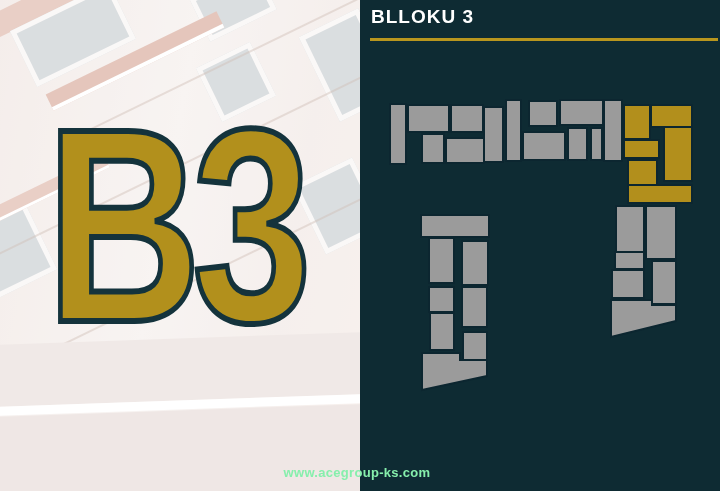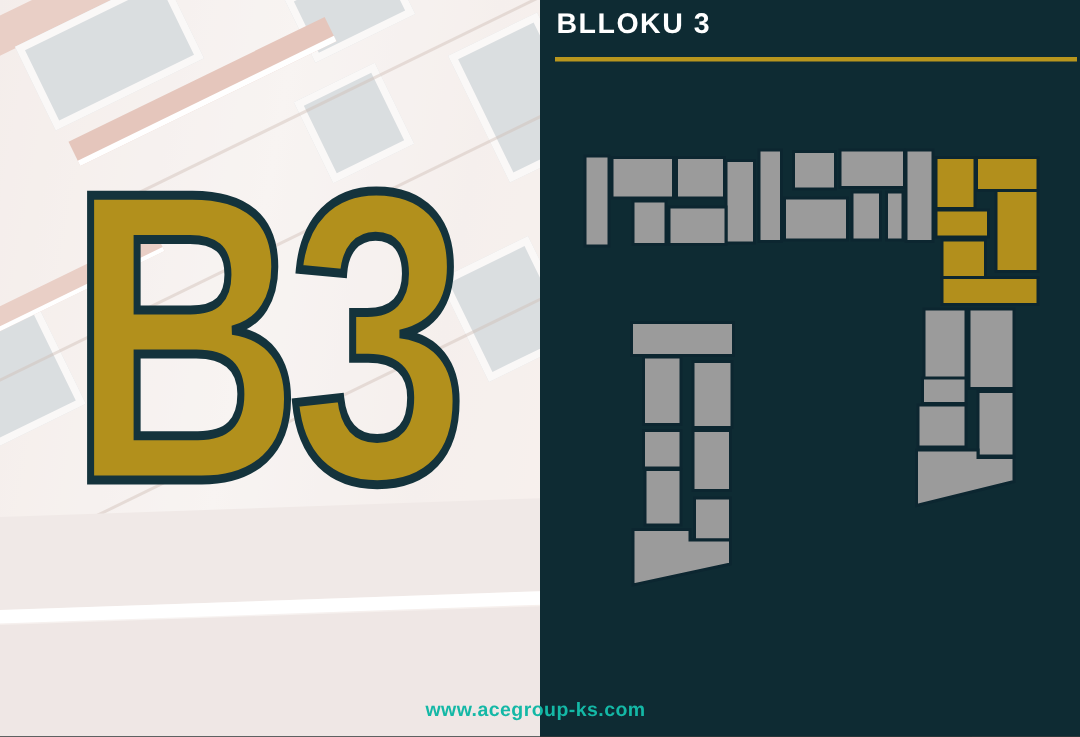--- a/index.html
+++ b/index.html
@@ -42,21 +42,21 @@
   .panel{position:absolute;left:360px;top:0;width:288px;height:491px;background:#0e2b33;}
   .title{
     position:absolute;left:11px;top:6px;color:#ffffff;
     font-size:19px;font-weight:bold;letter-spacing:1px;white-space:nowrap;
   }
   .rule{position:absolute;left:10px;top:38px;width:348px;height:3px;background:#b8961e;}
   .map{position:absolute;left:0;top:0;width:360px;height:491px;}
   
   .site{
     position:absolute;left:0;top:465px;width:714px;text-align:center;z-index:6;
-    color:#14b8a6;font-size:13px;font-weight:bold;letter-spacing:0.3px;
+    color:#86efac;font-size:13px;font-weight:bold;letter-spacing:0.3px;
   }
 </style>
 </head>
 <body>
 
 <div class="screen">
 
   <div class="photo">
     <div class="deco tilt ledge2"></div>
     <div class="deco tilt win w1"></div>

